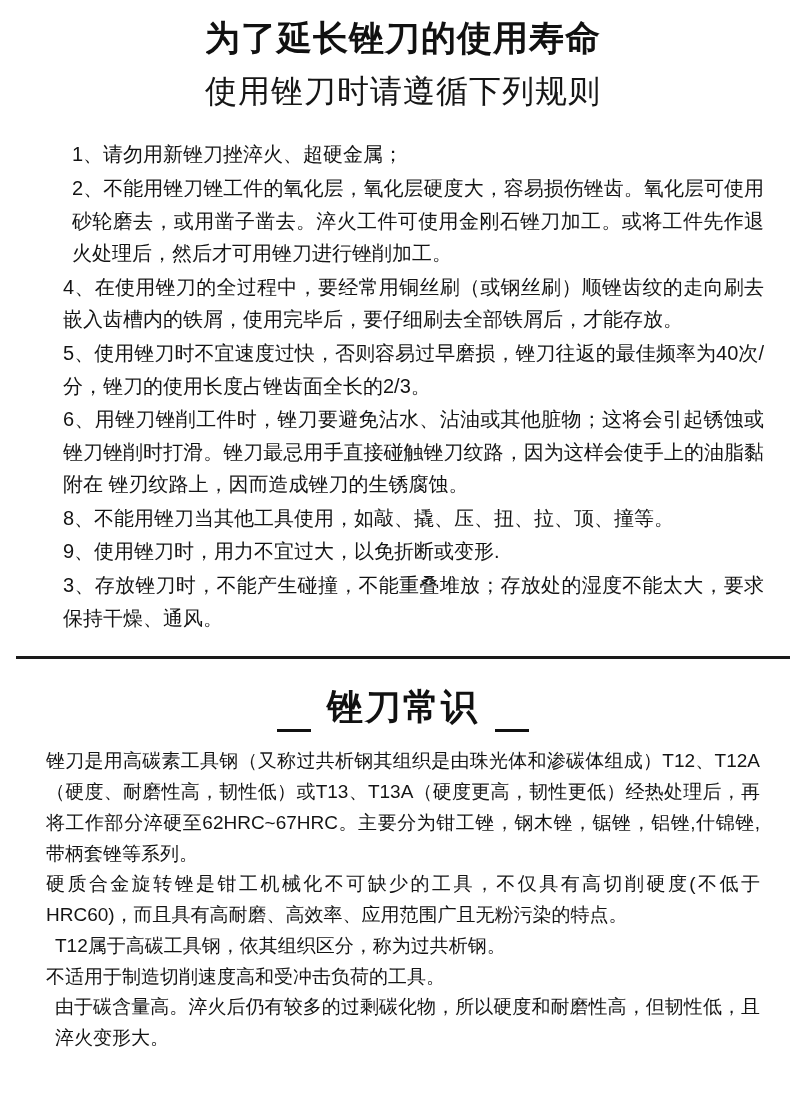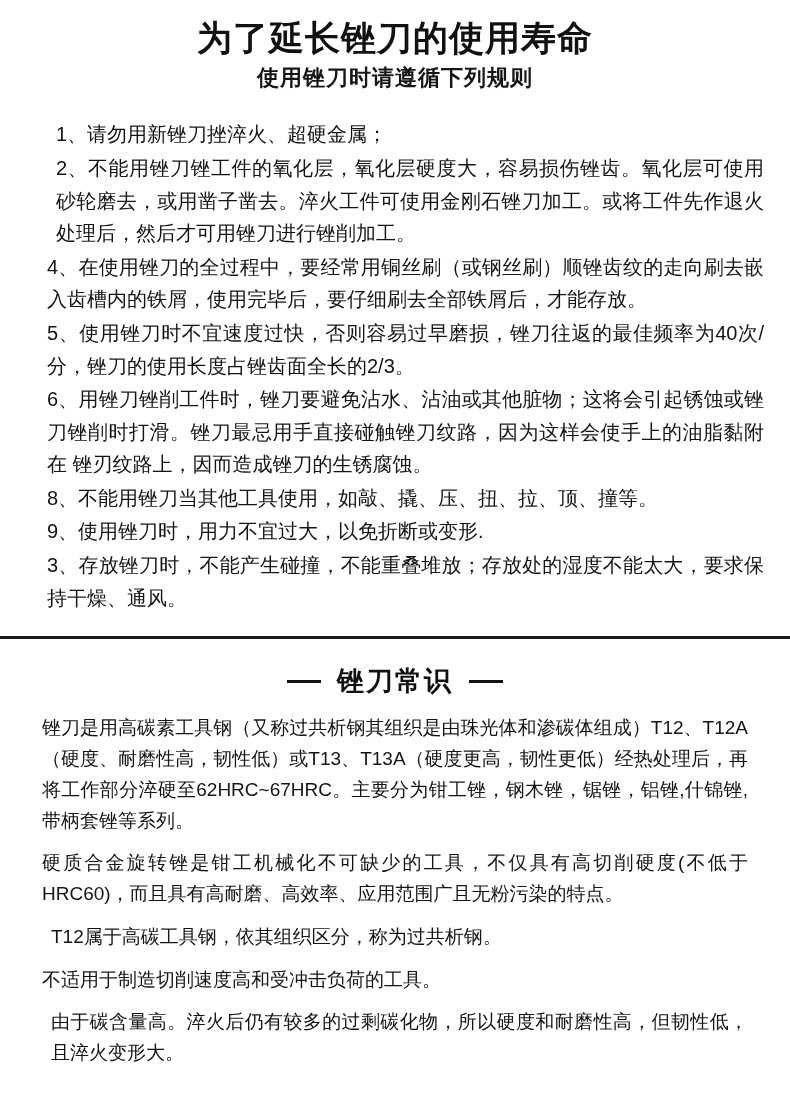--- a/index.html
+++ b/index.html
@@ -12,41 +12,42 @@
     height: 1113px;
     font-family: "Liberation Sans", sans-serif;
     color: #1a1a1a;
     overflow: hidden;
   }
   .page {
     width: 790px;
     height: 1113px;
     position: relative;
     box-sizing: border-box;
+    padding-left: 16px;
   }
 
   
   .header {
     padding-top: 16px;
     text-align: center;
   }
   .title-main {
     font-size: 35px;
     font-weight: bold;
     letter-spacing: 1px;
     line-height: 1.25;
     color: #111111;
   }
   .title-sub {
-    font-size: 22px;
-    font-weight: bold;
+    font-size: 32px;
+    font-weight: normal;
     letter-spacing: 1px;
     line-height: 1.3;
     color: #161616;
-    margin-top: 4px;
+    margin-top: 11px;
   }
 
   
   .rules {
     margin: 26px 26px 0 26px;
   }
   .rule {
     font-size: 20px;
     line-height: 1.63;
     color: #141414;
@@ -69,44 +70,44 @@
     background: #1a1a1a;
     width: 100%;
   }
 
   
   .section2 {
     padding-top: 24px;
   }
   .section-title {
     text-align: center;
-    font-size: 27px;
+    font-size: 36px;
     font-weight: bold;
     letter-spacing: 2px;
     color: #111111;
     display: flex;
-    align-items: center;
+    align-items: flex-end;
     justify-content: center;
     gap: 16px;
   }
   .dash {
     display: inline-block;
     width: 34px;
     height: 3px;
     background: #111111;
   }
   .body-text {
     margin: 14px 30px 0 30px;
   }
   .para {
     font-size: 19px;
     line-height: 1.62;
     color: #141414;
     text-align: justify;
-    margin: 12px;
+    margin: 0;
   }
   .para.ind {
     padding-left: 9px;
   }
 </style>
 </head>
 <body>
 
 <div class="page">
 

